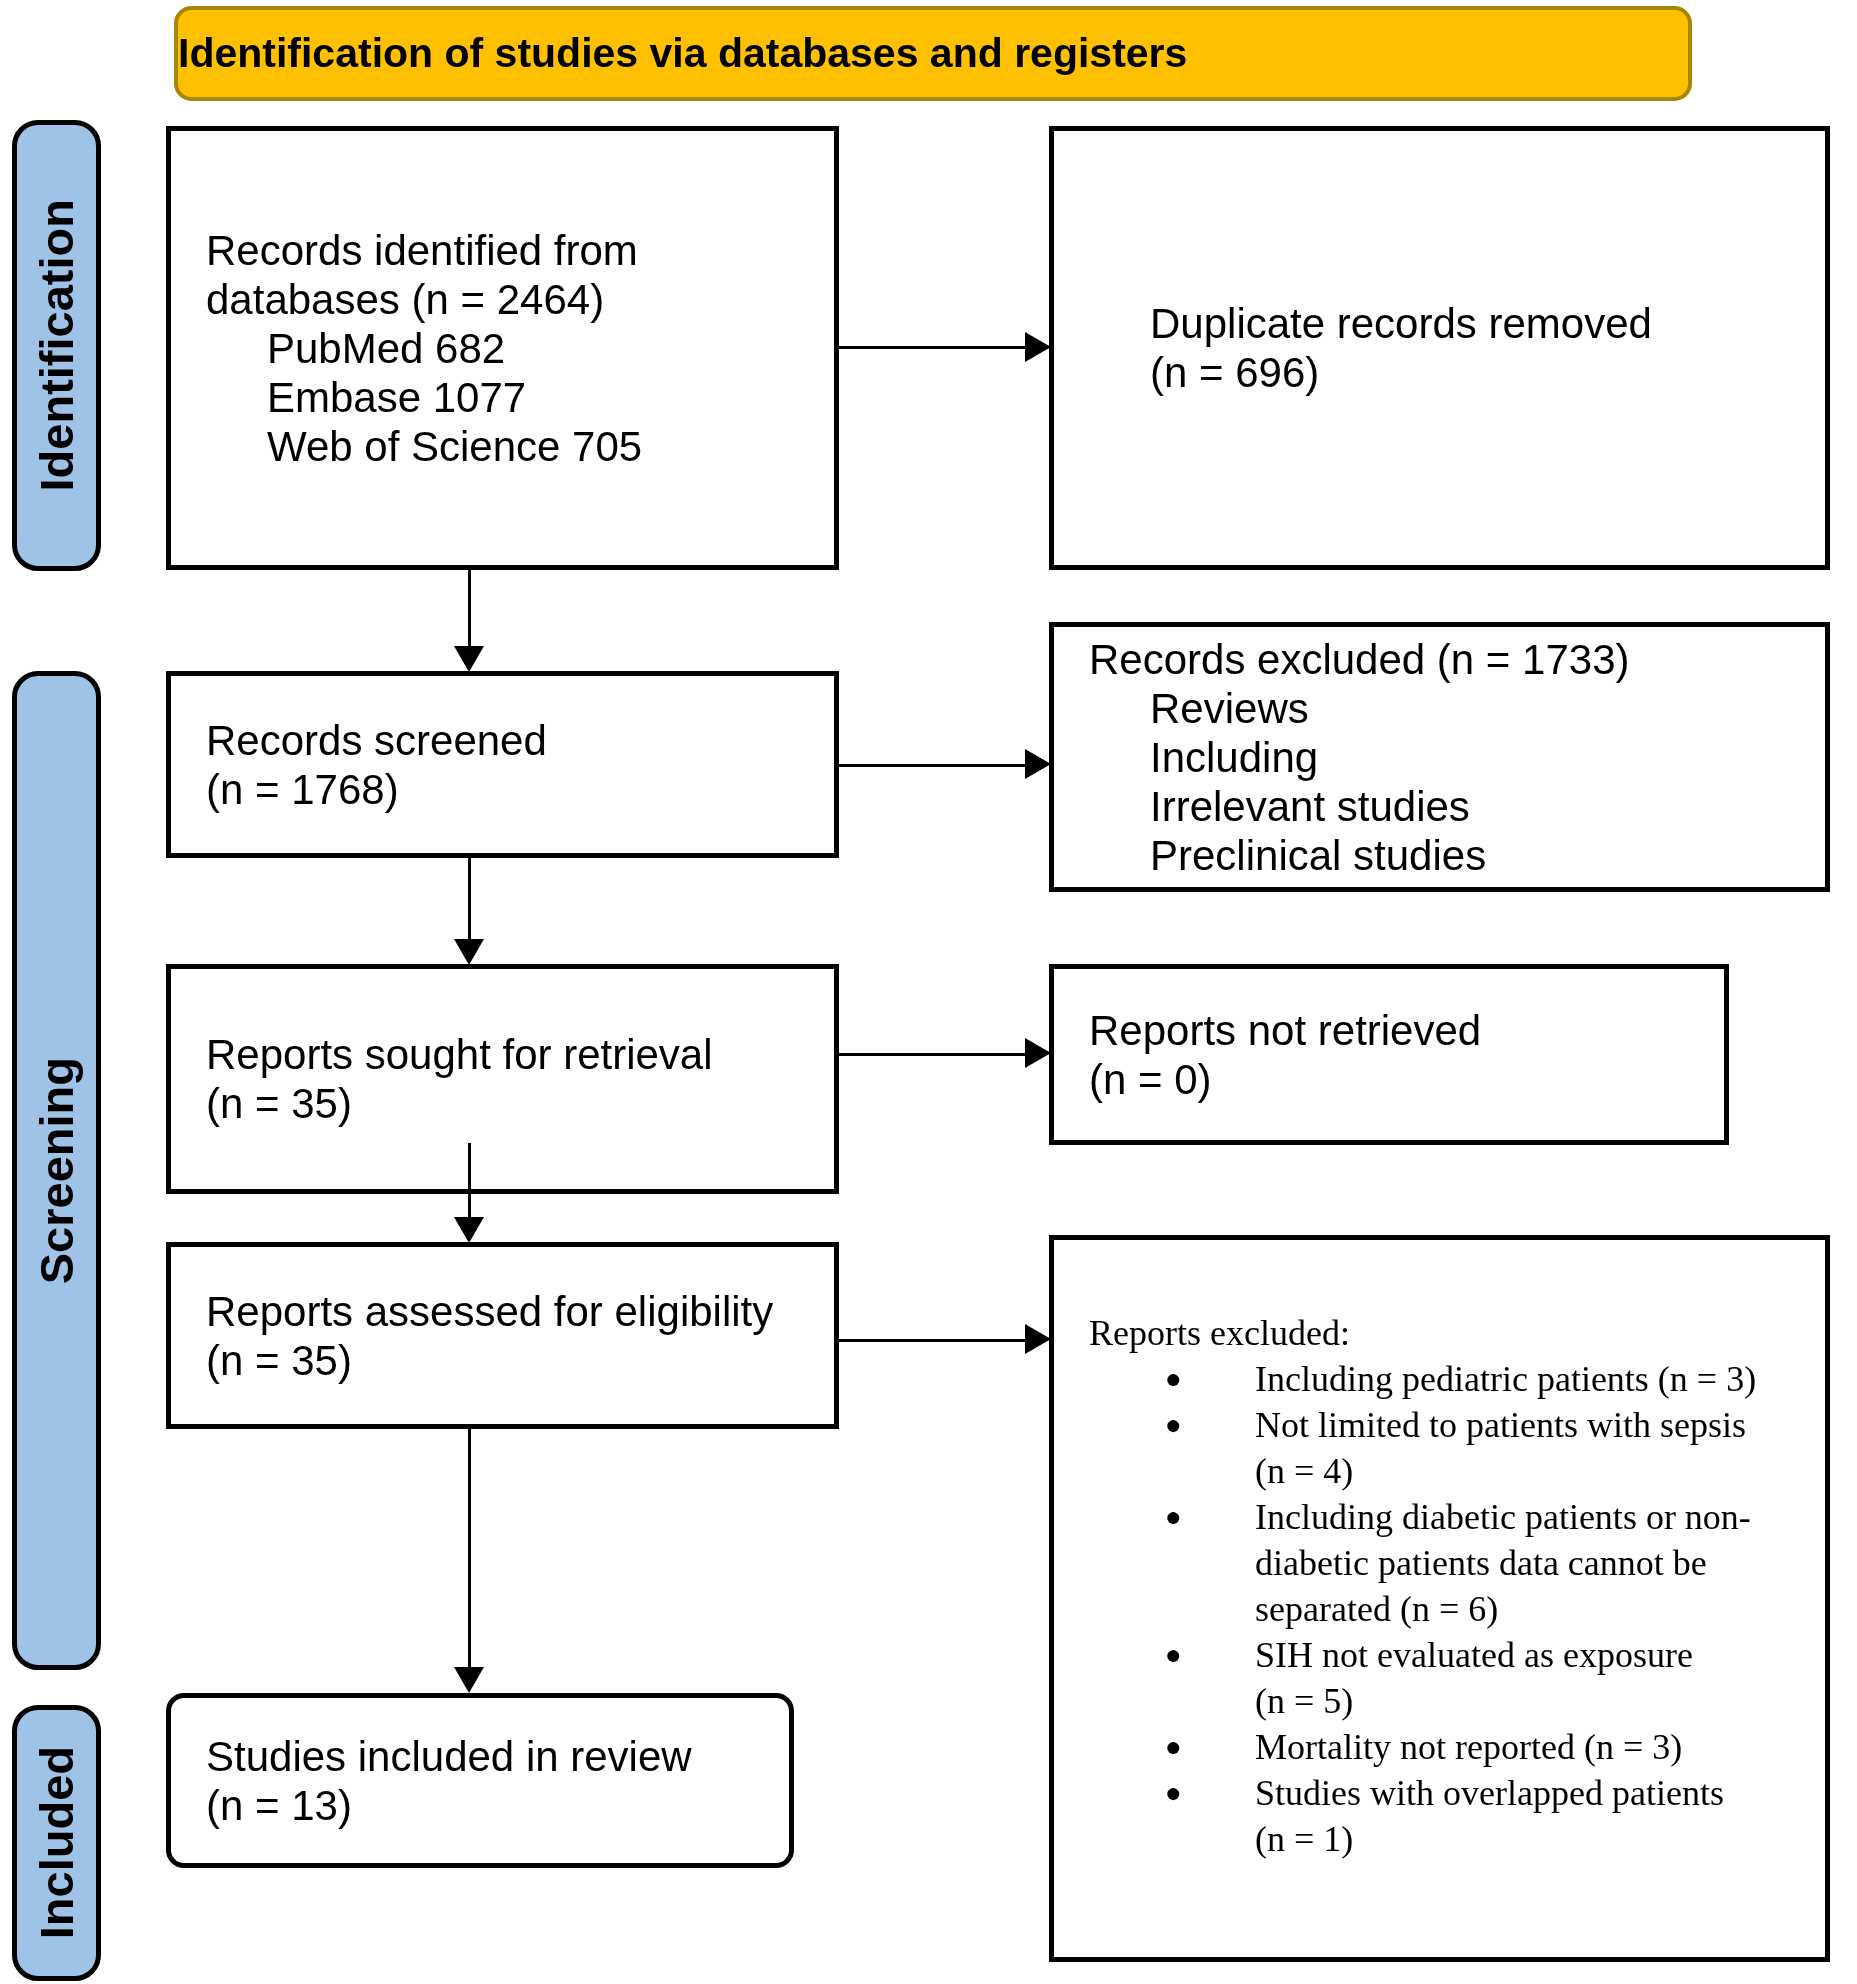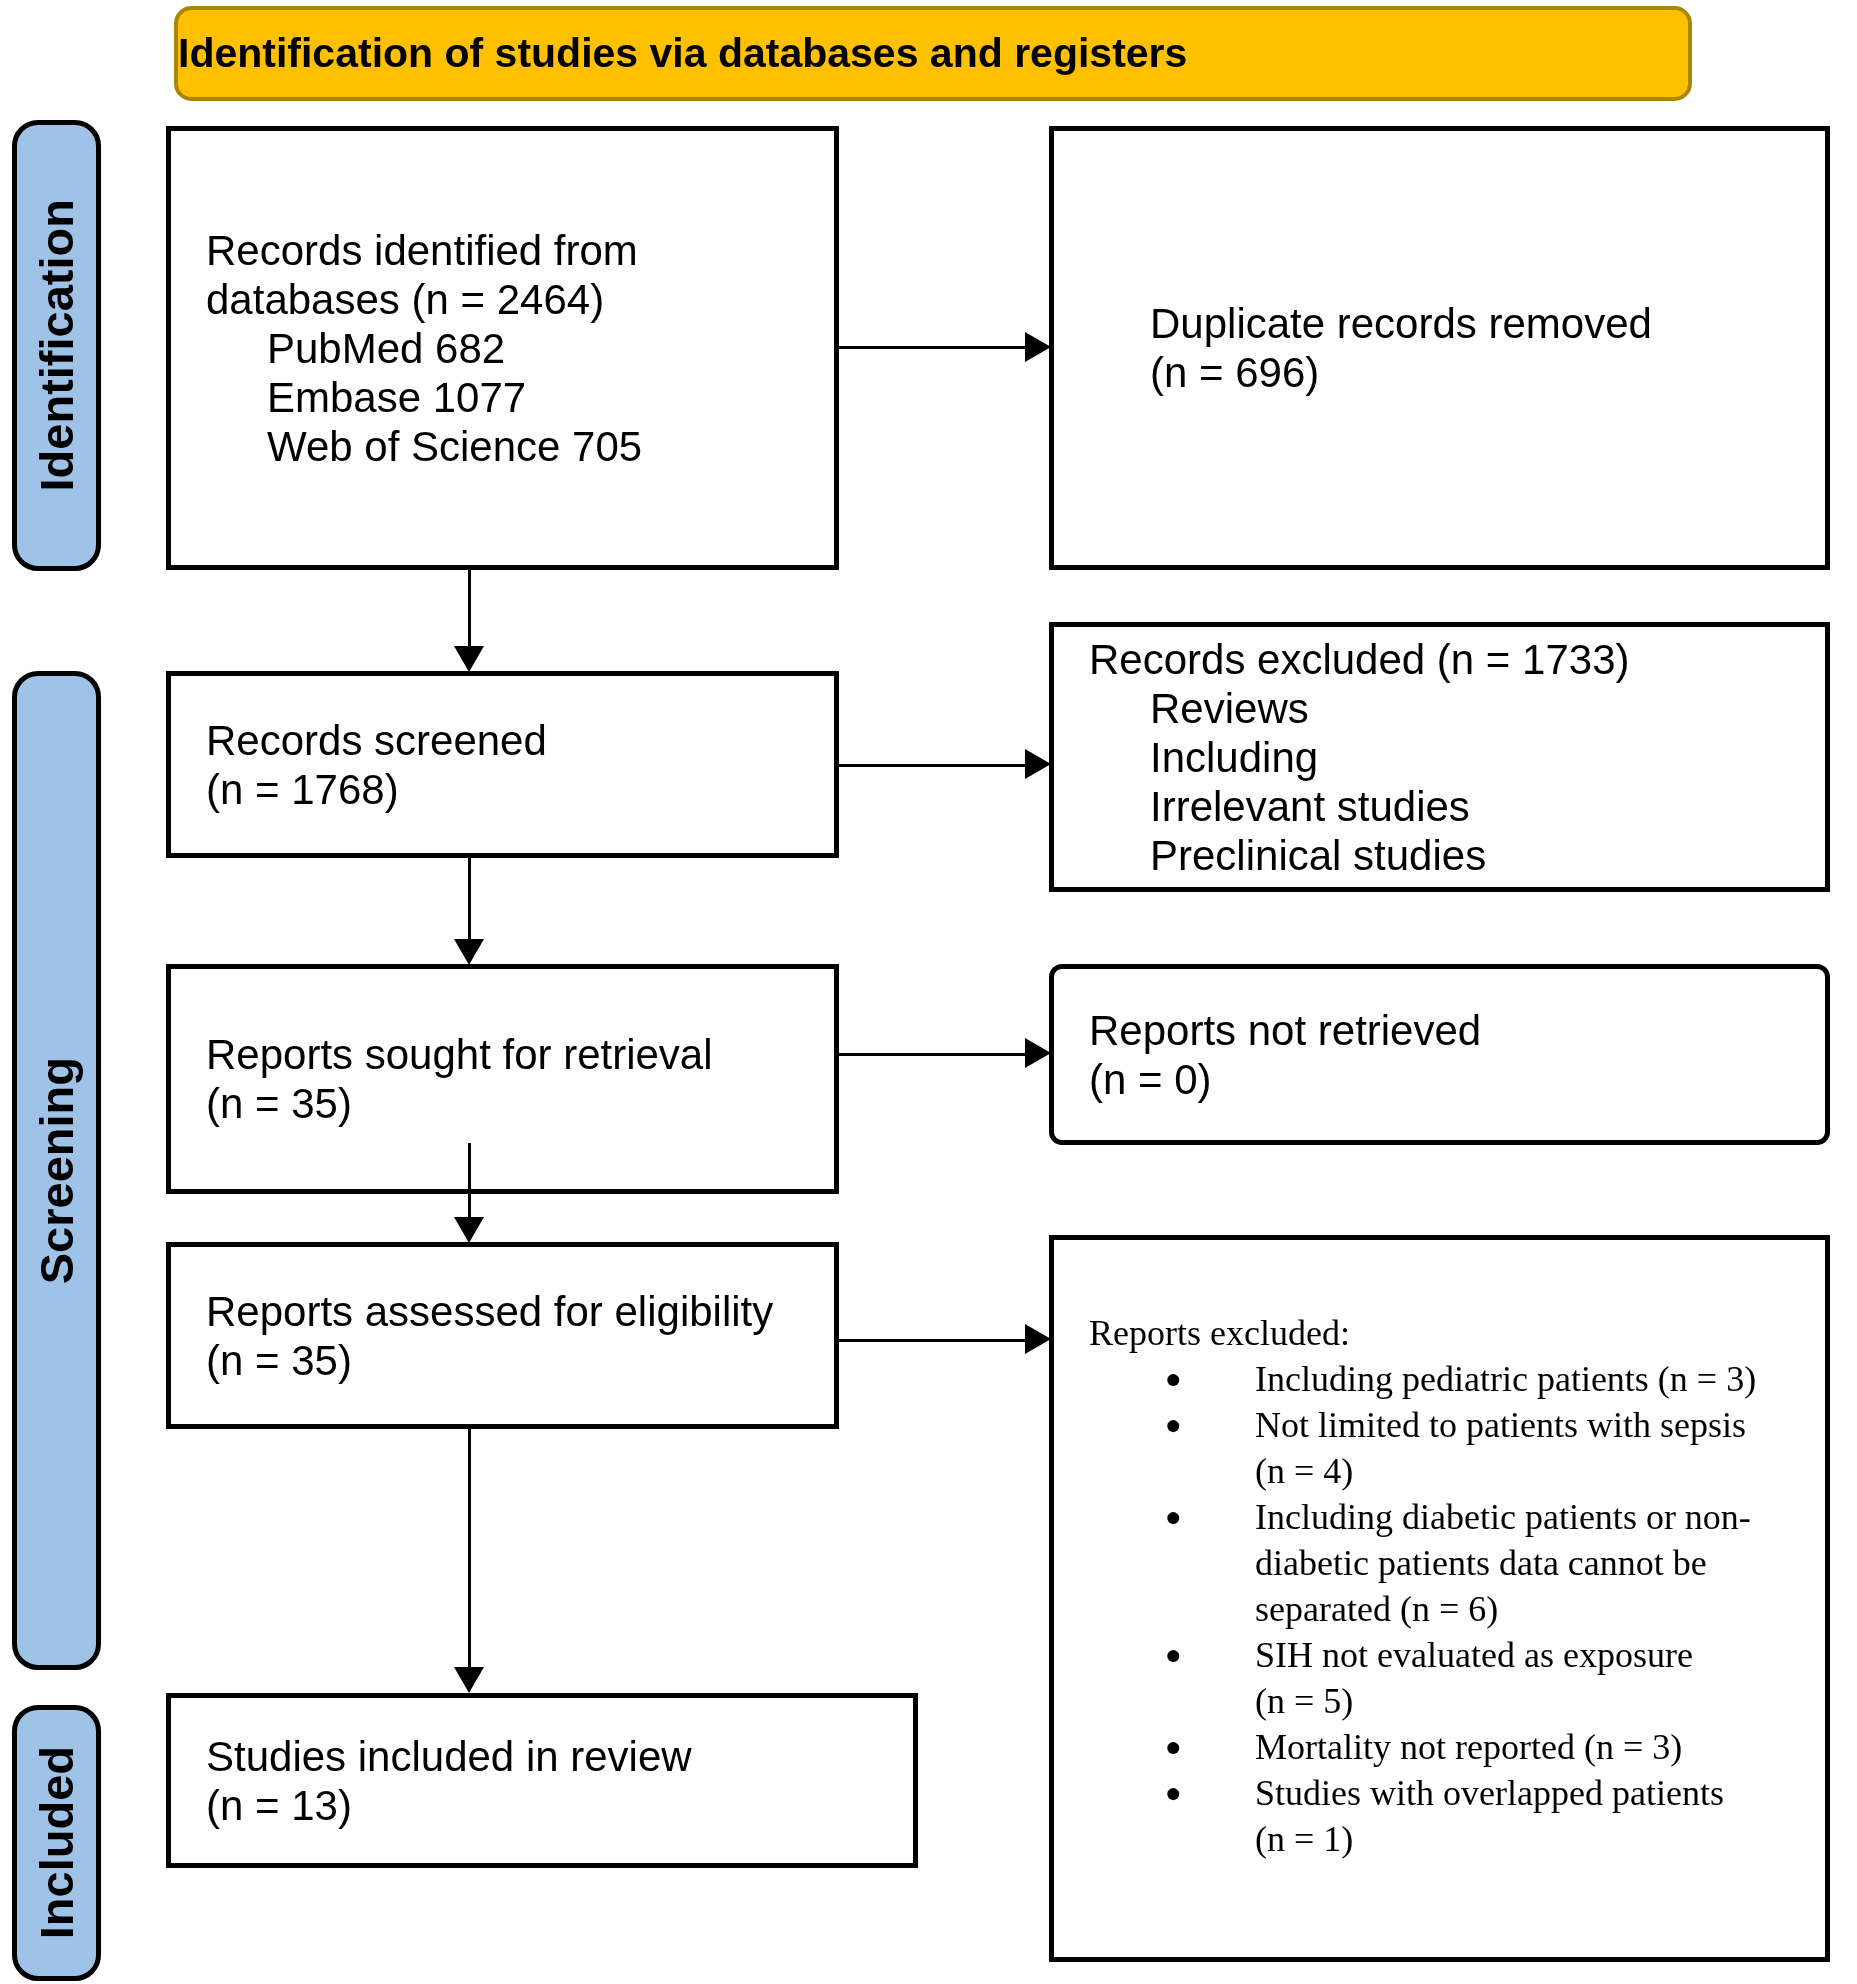--- a/index.html
+++ b/index.html
@@ -28,24 +28,24 @@
   .box{position:absolute;box-sizing:border-box;background:#fff;
     border:5.3px solid var(--box-border,#000);display:flex;align-items:center;}
   .box .content{margin-left:35px;margin-right:11.7px;}
   .tline{font-size:42px;line-height:49px;white-space:nowrap;}
   .tline.ind{margin-left:61px;}
 
   .box-l1{left:166px;top:126px;width:673px;height:444px;}
   .box-l2{left:166px;top:671px;width:673px;height:187px;}
   .box-l3{left:166px;top:964px;width:673px;height:230px;}
   .box-l4{left:166px;top:1242px;width:673px;height:187px;}
-  .box-l5{left:166px;top:1693px;width:752px;height:175px;}
+  .box-l5{left:166px;top:1693px;width:628px;height:175px;border-radius:18px;}
   .box-r1{left:1049px;top:126px;width:781px;height:444px;}
   .box-r2{left:1049px;top:622px;width:781px;height:270px;}
-  .box-r3{left:1049px;top:964px;width:781px;height:181px;border-radius:13px;}
+  .box-r3{left:1049px;top:964px;width:680px;height:181px;}
   .box-r4{left:1049px;top:1235px;width:781px;height:727px;
     align-items:flex-start;}
   .box-r4 .content{margin:70px 5.8px 0 0;}
 
   
   .serif-title{font-family:"Liberation Serif",serif;font-size:36px;line-height:46px;
     margin-left:35px;}
   .bullet-item{display:flex;margin-left:111px;}
   .dot{width:90px;flex:0 0 90px;font-size:28px;line-height:46px;}
   .btext{font-family:"Liberation Serif",serif;font-size:36px;line-height:46px;

